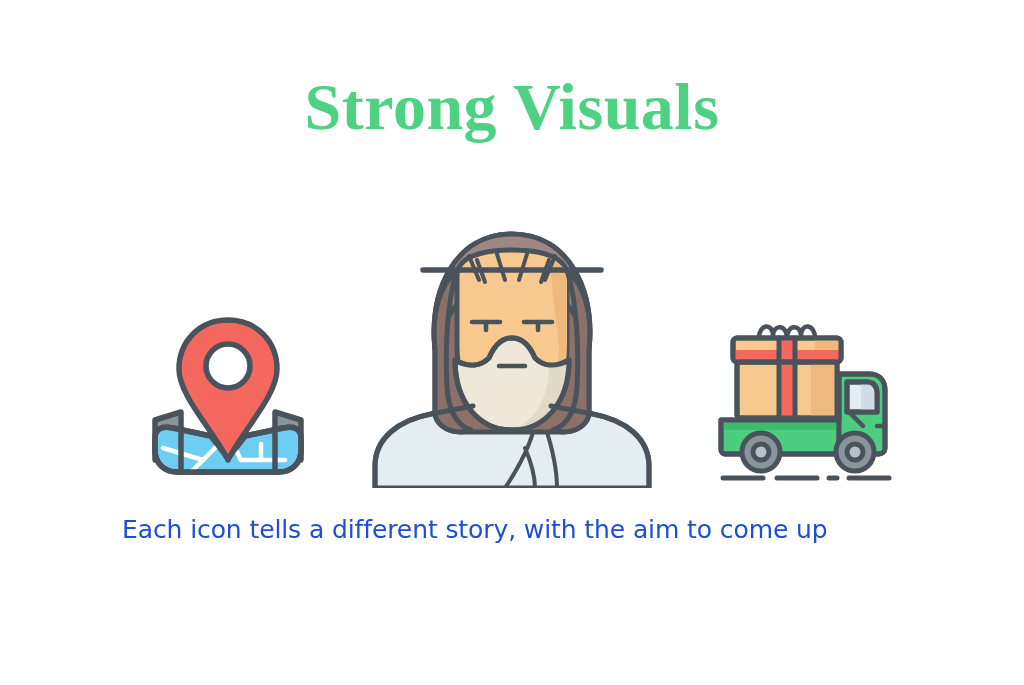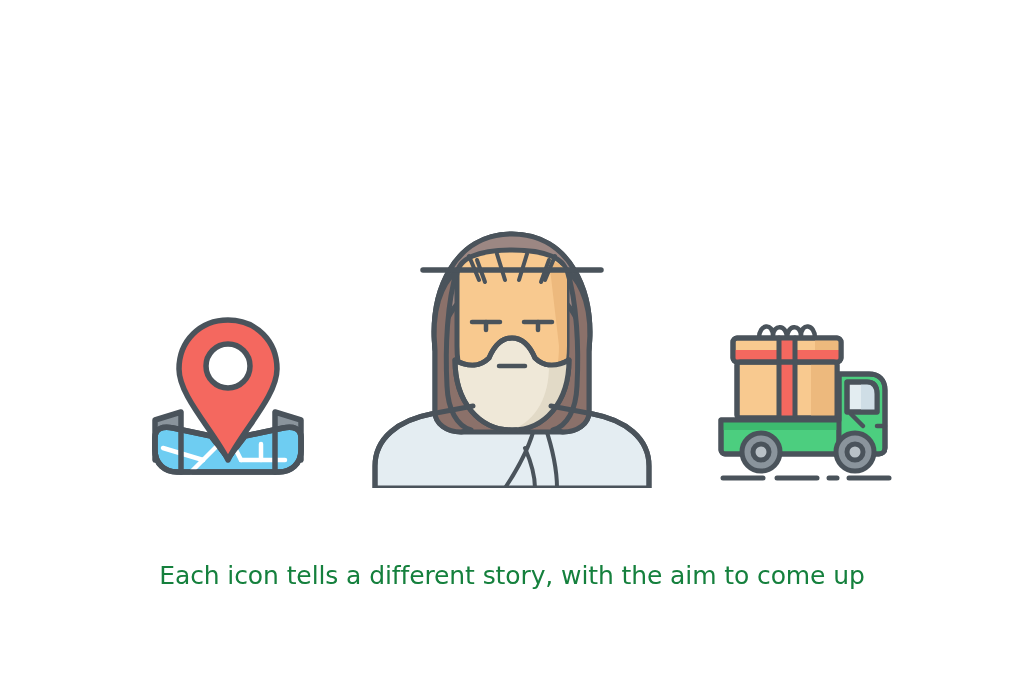--- a/index.html
+++ b/index.html
@@ -56,38 +56,39 @@
   }
   .slot-map    { left: 108px;  width: 240px; }
   .slot-figure { left: 362px;  width: 300px; }
   .slot-truck  { left: 686px;  width: 240px; }
 
   .icon-svg { display: block; }
 
   
   .caption {
     position: absolute;
-    top: 556px;
+    top: 510px;
     left: 50%;
     transform: translateX(-50%);
     width: 780px;
-    text-align: center;
+    text-align: left;
     font-family: "DejaVu Sans", "Liberation Sans", sans-serif;
     font-size: 25px;
     line-height: 1.62;
-    color: #15803d;
+    color: #1d4ed8;
     letter-spacing: -0.1px;
   }
   .caption-line { display: block; white-space: nowrap; }
 </style>
 </head>
 <body>
 
 <div class="slide">
 
+  <div class="title">Strong Visuals</div>
 
   <div class="icon-row">
 
     <div class="icon-slot slot-map">
       <svg class="icon-svg" width="190" height="180" viewBox="0 0 190 180">
         <g stroke="#4A535B" stroke-width="5.5" stroke-linecap="round" stroke-linejoin="round">
 
           <path d="M22 112 L48 104 L48 146 L22 152 Z" fill="#8A949C"></path>
 
           <path d="M168 112 L142 104 L142 146 L168 152 Z" fill="#8A949C"></path>

